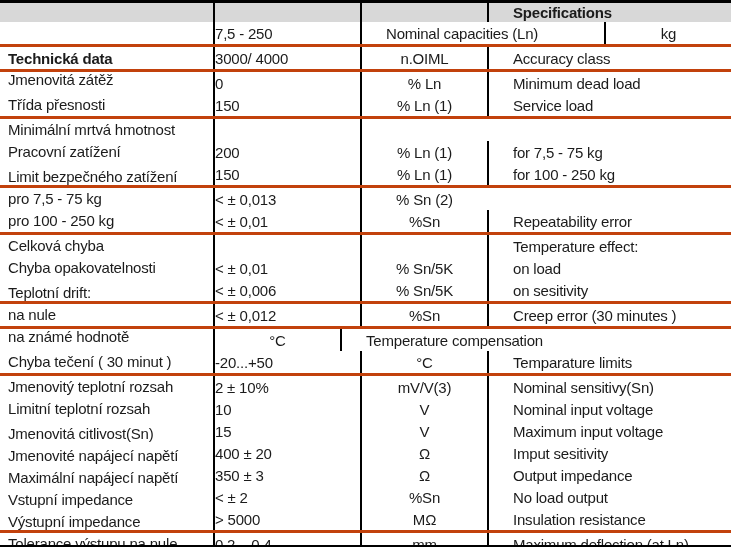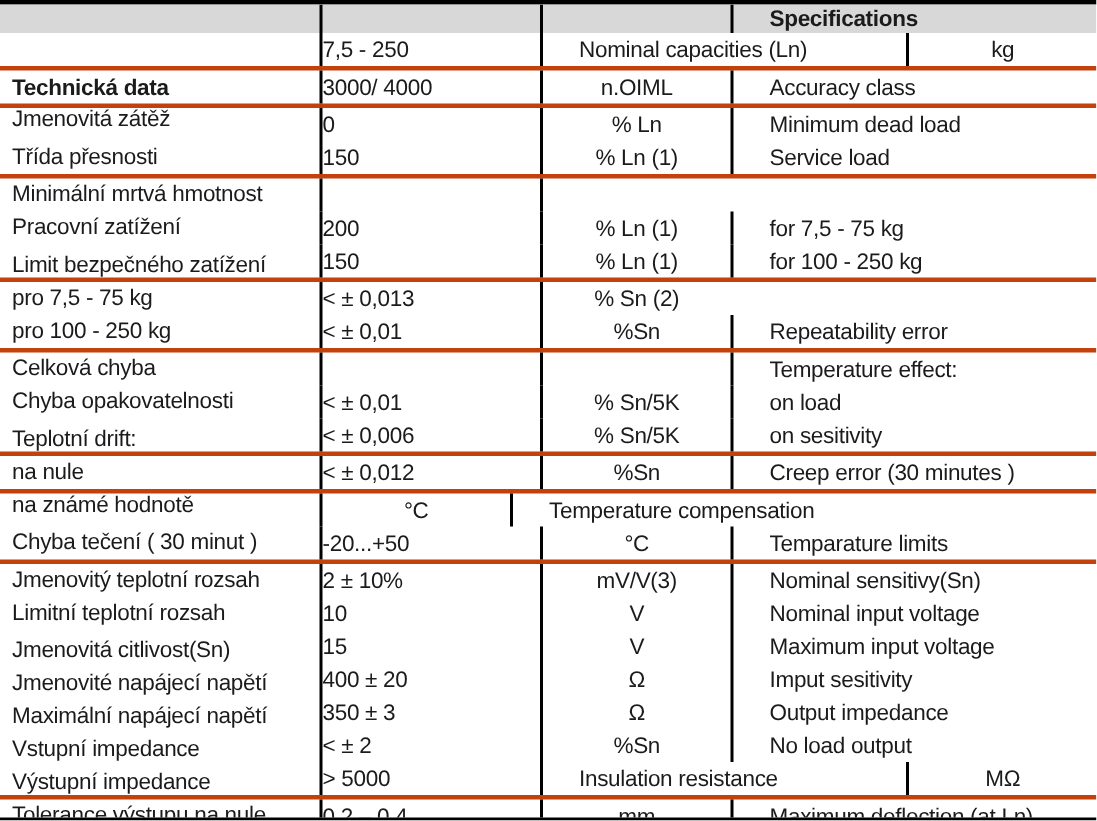--- a/index.html
+++ b/index.html
@@ -364,25 +364,25 @@
             <span>No load output</span>
           </div>
         </div>
         <div class="trow">
           <div class="cell c1">
             <span>Izolační odpor</span>
           </div>
           <div class="cell c2">
             <span>&gt; 5000</span>
           </div>
+          <div class="cell c3">
+            <span>MΩ</span>
+          </div>
           <div class="cell c4">
             <span>Insulation resistance</span>
-          </div>
-          <div class="cell c3">
-            <span>MΩ</span>
           </div>
         </div>
       </div>
       <div class="tgroup">
         <div class="trow">
           <div class="cell c1">
             <span>Maximální ohyb ( na Ln)</span>
           </div>
           <div class="cell c2">
             <span>0,2 – 0,4</span>

